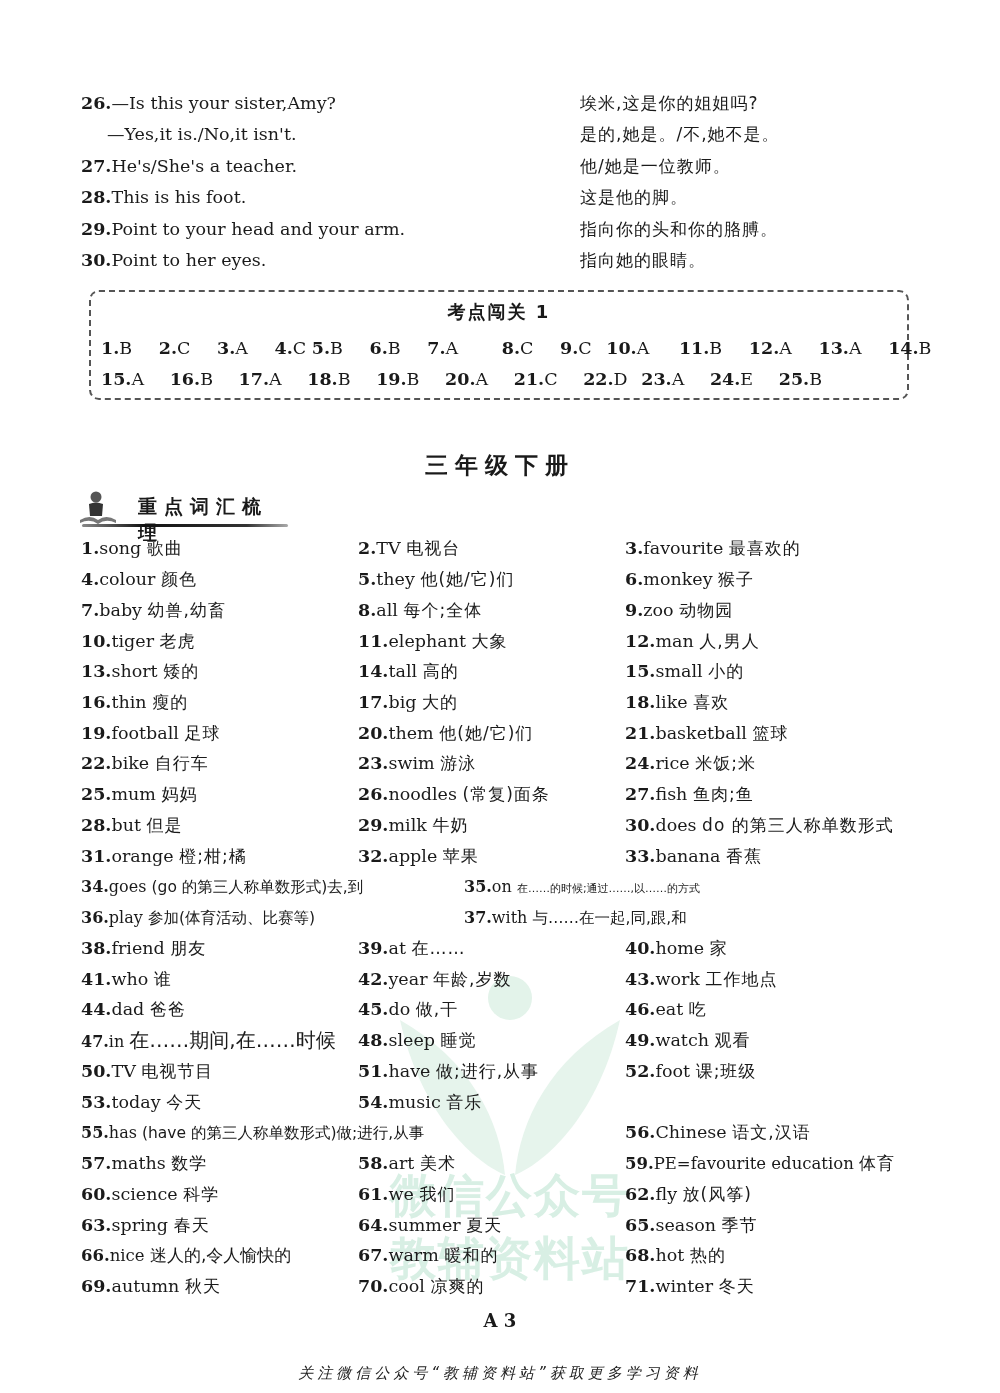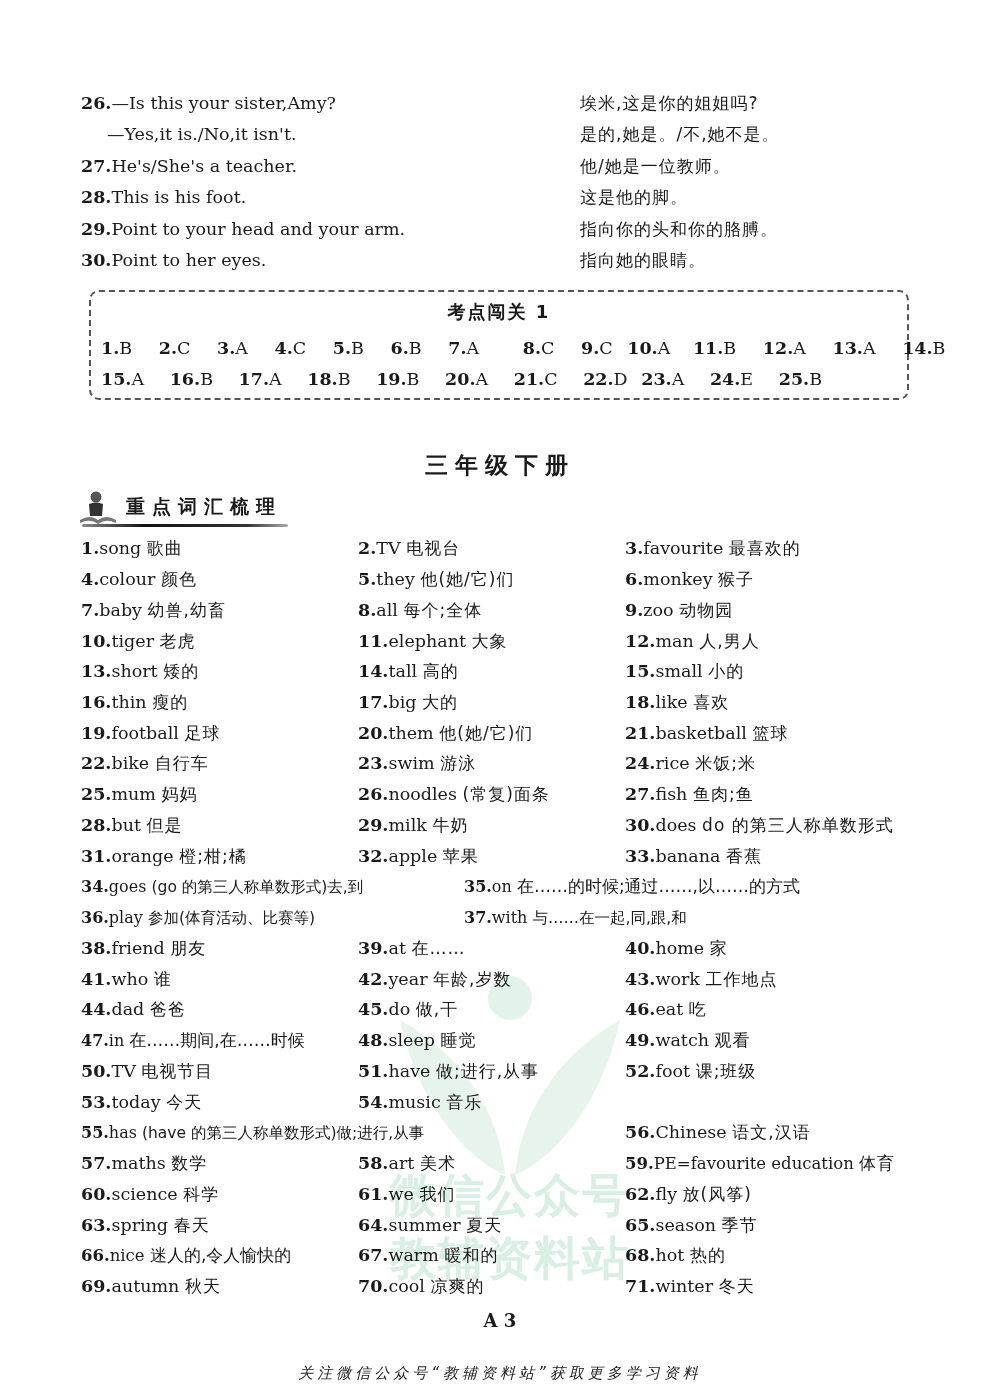--- a/index.html
+++ b/index.html
@@ -27,21 +27,21 @@
     border: 2px dashed #555; border-radius: 10px; box-sizing: border-box;
   }
   .answer-title { position: absolute; left: 0; top: 8px; width: 100%; text-align: center; font-family: "DejaVu Sans", sans-serif; font-weight: bold; font-size: 18px; letter-spacing: 2px; }
   .answer-row { position: absolute; left: 10px; height: 30px; line-height: 30px; font-size: 17.5px; white-space: nowrap; }
   .answer-item { display: inline-block; margin-right: 0; }
   .answer-item .num { font-weight: bold; }
 
   .section-title { position: absolute; left: 0; top: 450px; width: 1000px; text-align: center; font-family: "DejaVu Serif", serif; font-weight: bold; font-size: 23px; letter-spacing: 7px; }
 
   .vocab-header { position: absolute; left: 78px; top: 490px; width: 210px; height: 40px; }
-  .vocab-header-label { position: absolute; left: 48px; top: 4px; font-family: "DejaVu Serif", serif; font-weight: bold; font-size: 19px; letter-spacing: 7px; }
+  .vocab-header-label { position: absolute; left: 60px; top: 4px; font-family: "DejaVu Serif", serif; font-weight: bold; font-size: 19px; letter-spacing: 7px; }
   .vocab-header-line { position: absolute; left: 4px; top: 34px; width: 206px; height: 3px; background: linear-gradient(to right, #888, #111 30%, #333 80%, #aaa); border-radius: 2px; }
 
   .vrow { position: absolute; left: 0; width: 1000px; height: 31px; line-height: 31px; font-size: 17.5px; }
   .vcell { position: absolute; white-space: nowrap; }
   .vcell .zh { font-family: "DejaVu Sans", sans-serif; font-size: 17px; letter-spacing: 1px; }
   .c1 { left: 81px; } .c2 { left: 358px; } .c3 { left: 625px; }
   .cmid { left: 464px; }
 
   .page-number { position: absolute; left: 0; top: 1310px; width: 1000px; text-align: center; font-weight: bold; font-size: 18px; font-family: "DejaVu Serif", serif; }
   .footer-note { position: absolute; left: 0; top: 1364px; width: 1000px; text-align: center; font-family: "DejaVu Sans", sans-serif; font-size: 15px; letter-spacing: 4px; color: #222; font-style: italic; }
@@ -87,27 +87,27 @@
       <span class="sent-zh">指向她的眼睛。</span>
     </div>
   </div>
 
   <div class="answer-box">
     <div class="answer-title">考点闯关 1</div>
     <div class="answer-row" style="top:41px;">
       <span class="answer-item" style="margin-right:21px"><span class="num">1.</span><span>B</span></span>
       <span class="answer-item" style="margin-right:21px"><span class="num">2.</span><span>C</span></span>
       <span class="answer-item" style="margin-right:21px"><span class="num">3.</span><span>A</span></span>
-      <span class="answer-item" style="margin-right:21px"><span class="num">4.</span><span>C</span></span>
+      <span class="answer-item" style=""><span class="num">4.</span><span>C</span></span>
       <span class="answer-item" style="margin-right:21px"><span class="num">5.</span><span>B</span></span>
       <span class="answer-item" style="margin-right:21px"><span class="num">6.</span><span>B</span></span>
       <span class="answer-item" style="margin-right:38px"><span class="num">7.</span><span>A</span></span>
       <span class="answer-item" style="margin-right:21px"><span class="num">8.</span><span>C</span></span>
       <span class="answer-item" style="margin-right:9px"><span class="num">9.</span><span>C</span></span>
-      <span class="answer-item" style="margin-right:17px"><span class="num">10.</span><span>A</span></span>
+      <span class="answer-item" style="margin-right:24px"><span class="num">10.</span><span>A</span></span>
       <span class="answer-item" style="margin-right:21px"><span class="num">11.</span><span>B</span></span>
       <span class="answer-item" style="margin-right:21px"><span class="num">12.</span><span>A</span></span>
       <span class="answer-item" style="margin-right:21px"><span class="num">13.</span><span>A</span></span>
       <span class="answer-item"><span class="num">14.</span><span>B</span></span>
     </div>
     <div class="answer-row" style="top:72px;">
       <span class="answer-item" style="margin-right:20px"><span class="num">15.</span><span>A</span></span>
       <span class="answer-item" style="margin-right:20px"><span class="num">16.</span><span>B</span></span>
       <span class="answer-item" style="margin-right:20px"><span class="num">17.</span><span>A</span></span>
       <span class="answer-item" style="margin-right:20px"><span class="num">18.</span><span>B</span></span>
@@ -185,21 +185,21 @@
       <span class="vcell c2"><b>29.</b><span>milk</span> <span class="zh">牛奶</span></span>
       <span class="vcell c3"><b>30.</b><span>does</span> <span class="zh">do 的第三人称单数形式</span></span>
     </div>
     <div class="vrow" style="top:841px;">
       <span class="vcell c1"><b>31.</b><span>orange</span> <span class="zh">橙;柑;橘</span></span>
       <span class="vcell c2"><b>32.</b><span>apple</span> <span class="zh">苹果</span></span>
       <span class="vcell c3"><b>33.</b><span>banana</span> <span class="zh">香蕉</span></span>
     </div>
     <div class="vrow" style="top:871px;">
       <span class="vcell c1" style="font-size:16px"><b>34.</b><span>goes</span> <span class="zh" style="font-size:15.5px;letter-spacing:0">(go 的第三人称单数形式)去,到</span></span>
-      <span class="vcell cmid" style="font-size:16px"><b>35.</b><span>on</span> <span class="zh" style="font-size:17px;letter-spacing:0">在……的时候;通过……,以……的方式</span></span>
+      <span class="vcell cmid" style="font-size:16px"><b>35.</b><span>on</span> <span class="zh" style="font-size:11px;letter-spacing:0">在……的时候;通过……,以……的方式</span></span>
     </div>
     <div class="vrow" style="top:902px;">
       <span class="vcell c1" style="font-size:16px"><b>36.</b><span>play</span> <span class="zh" style="font-size:15.5px;letter-spacing:0">参加(体育活动、比赛等)</span></span>
       <span class="vcell cmid" style="font-size:16px"><b>37.</b><span>with</span> <span class="zh" style="font-size:15.5px;letter-spacing:0">与……在一起,同,跟,和</span></span>
     </div>
     <div class="vrow" style="top:933px;">
       <span class="vcell c1"><b>38.</b><span>friend</span> <span class="zh">朋友</span></span>
       <span class="vcell c2"><b>39.</b><span>at</span> <span class="zh">在……</span></span>
       <span class="vcell c3"><b>40.</b><span>home</span> <span class="zh">家</span></span>
     </div>
@@ -207,21 +207,21 @@
       <span class="vcell c1"><b>41.</b><span>who</span> <span class="zh">谁</span></span>
       <span class="vcell c2"><b>42.</b><span>year</span> <span class="zh">年龄,岁数</span></span>
       <span class="vcell c3"><b>43.</b><span>work</span> <span class="zh">工作地点</span></span>
     </div>
     <div class="vrow" style="top:994px;">
       <span class="vcell c1"><b>44.</b><span>dad</span> <span class="zh">爸爸</span></span>
       <span class="vcell c2"><b>45.</b><span>do</span> <span class="zh">做,干</span></span>
       <span class="vcell c3"><b>46.</b><span>eat</span> <span class="zh">吃</span></span>
     </div>
     <div class="vrow" style="top:1025px;">
-      <span class="vcell c1" style="font-size:16px"><b>47.</b><span>in</span> <span class="zh" style="font-size:17px;letter-spacing:0">在……期间,在……时候</span></span>
+      <span class="vcell c1" style="font-size:16px"><b>47.</b><span>in</span> <span class="zh" style="font-size:20px;letter-spacing:0">在……期间,在……时候</span></span>
       <span class="vcell c2"><b>48.</b><span>sleep</span> <span class="zh">睡觉</span></span>
       <span class="vcell c3"><b>49.</b><span>watch</span> <span class="zh">观看</span></span>
     </div>
     <div class="vrow" style="top:1056px;">
       <span class="vcell c1"><b>50.</b><span>TV</span> <span class="zh">电视节目</span></span>
       <span class="vcell c2"><b>51.</b><span>have</span> <span class="zh">做;进行,从事</span></span>
       <span class="vcell c3"><b>52.</b><span>foot</span> <span class="zh">课;班级</span></span>
     </div>
     <div class="vrow" style="top:1087px;">
       <span class="vcell c1"><b>53.</b><span>today</span> <span class="zh">今天</span></span>

